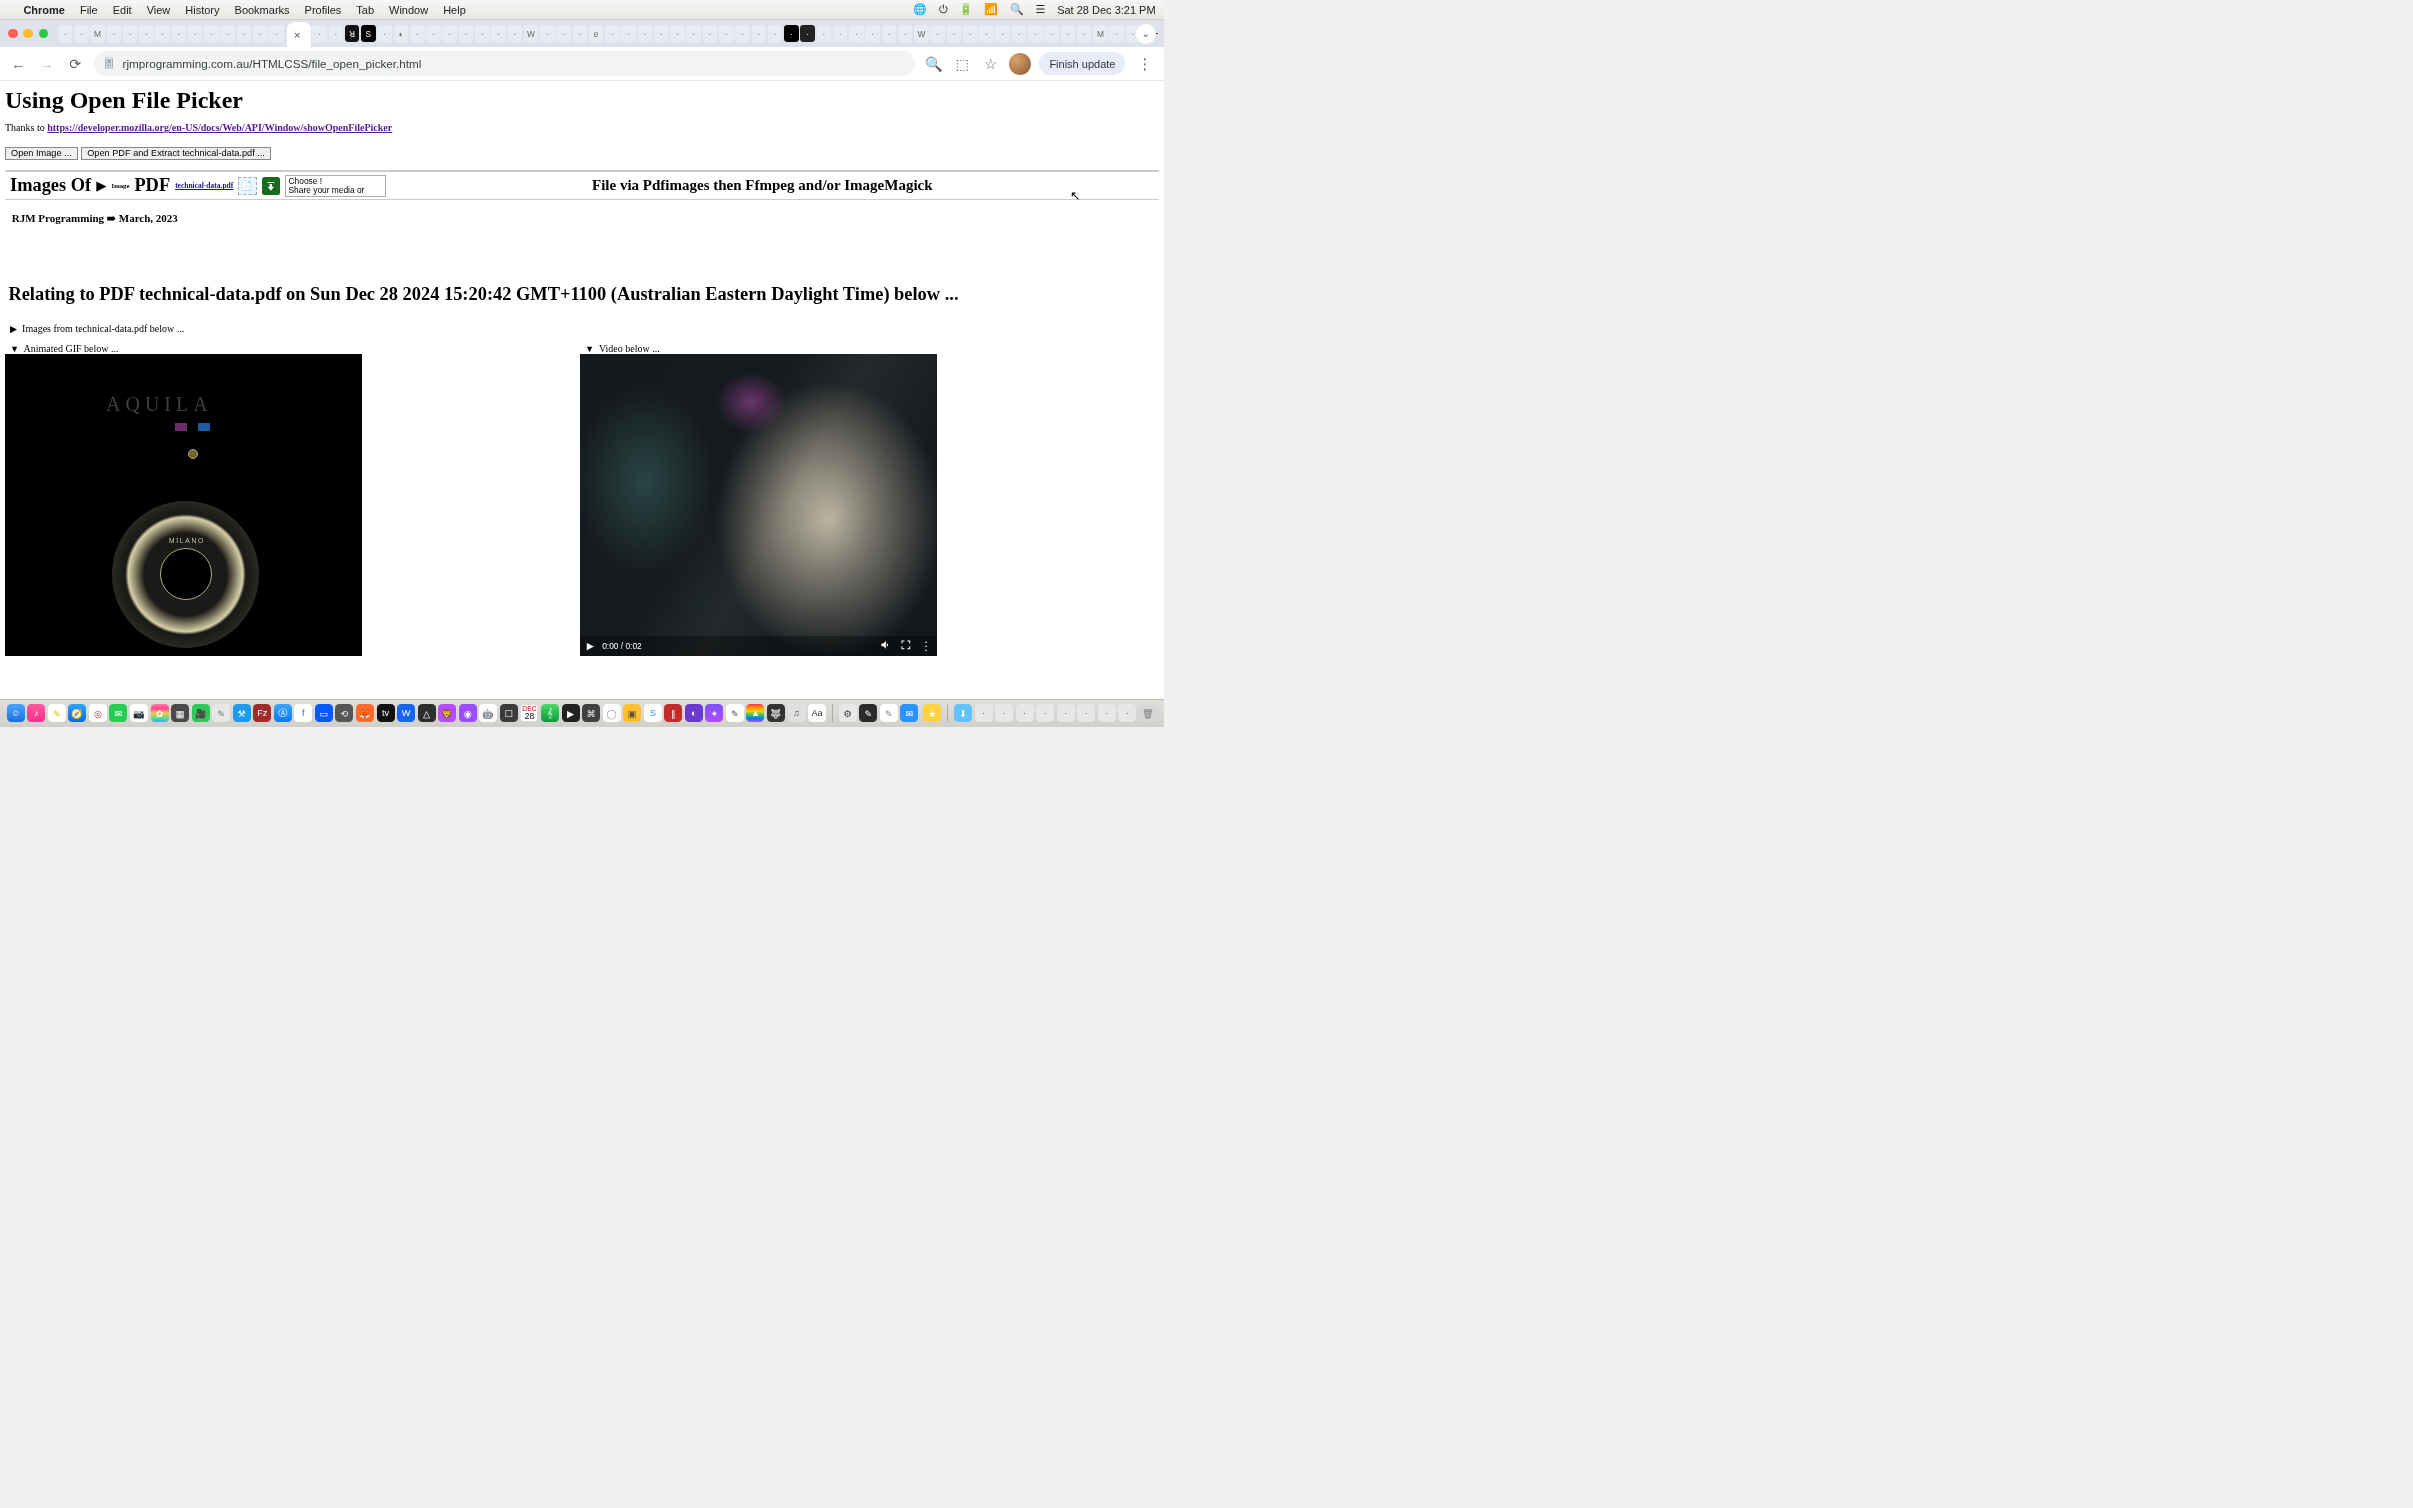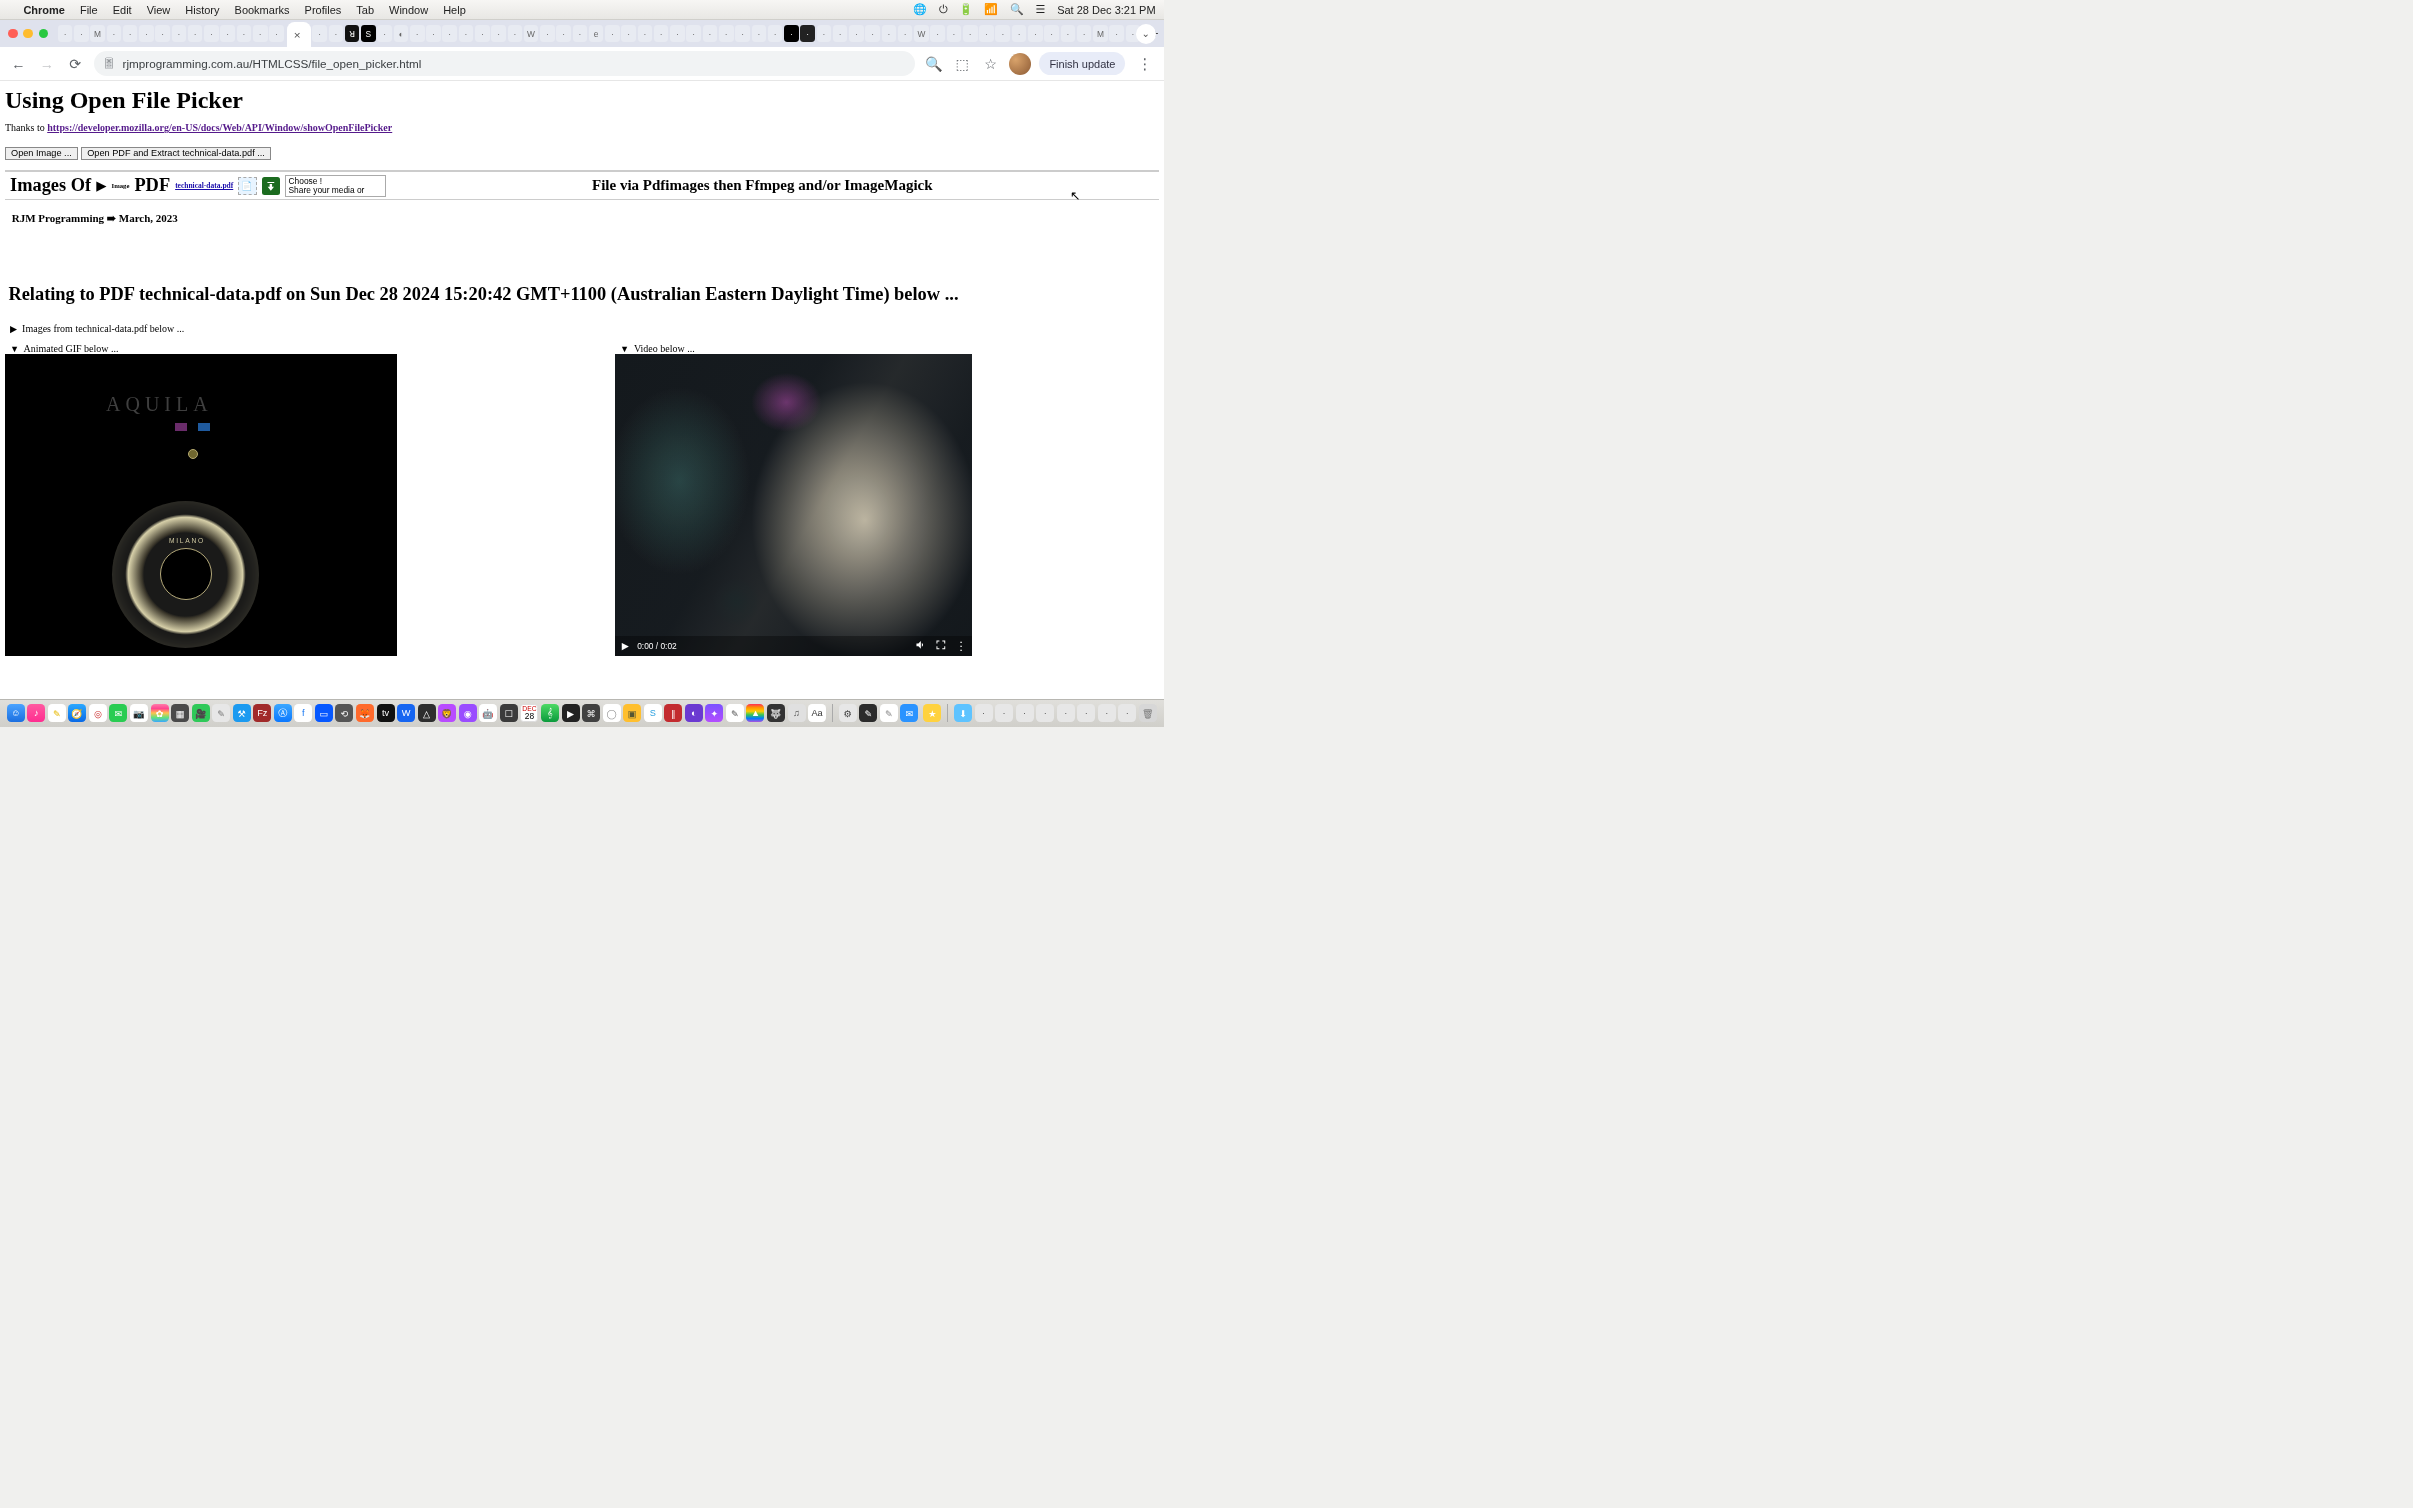--- a/index.html
+++ b/index.html
@@ -103,21 +103,21 @@
   .selectish { border:0.8px solid #aaa; font-size:8.4px; padding:0.8px 2.5px; font-family:Arial; display:flex; flex-direction:column; width:101px; line-height:1.1; }
   .right-head { font-size:15px; font-weight:bold; padding-left:201px;}
 
   .sub2 { font-family:"Times New Roman",serif; font-size:11px; font-weight:bold; margin:11.7px 0 0 6.7px;}
   .arrow { font-family:Arial; font-size:11px;}
 
   .bighead { font-family:"Times New Roman",serif; font-size:18.4px; font-weight:bold; margin:59px 0 18.4px 3.4px;}
 
   .details-row { font-family:"Times New Roman",serif; font-size:10px; margin-left:5px; }
   .details-row .tri { font-size:9.2px; margin-right:2.5px; }
-  .panel { width:392px; height:302px; background:#000; position:relative; overflow:hidden;}
+  .panel { width:357px; height:302px; background:#000; position:relative; overflow:hidden;}
   .panel.video { width:357px; }
 
   
   .gif-art { position:absolute; inset:0;}
   .gif-text { position:absolute; left:101px; top:39px; letter-spacing:5px; color:#3f3f3f; font-family:serif; font-size:20px; }
   .gif-dots { position:absolute; left:170px; top:69px; display:flex; gap:11.7px;}
   .gif-dots span { width:11.7px; height:8.4px; }
   .gif-dots .a{background:#6a2c6a;} .gif-dots .b{background:#1f5a9e;}
   .gif-knob { position:absolute; left:183px; top:95px; width:10px; height:10px; border-radius:50%; border:1.7px solid #b5a96f; background:#6f662f;}
   .gauge { position:absolute; left:107px; top:147px; width:147px; height:147px; border-radius:50%;

